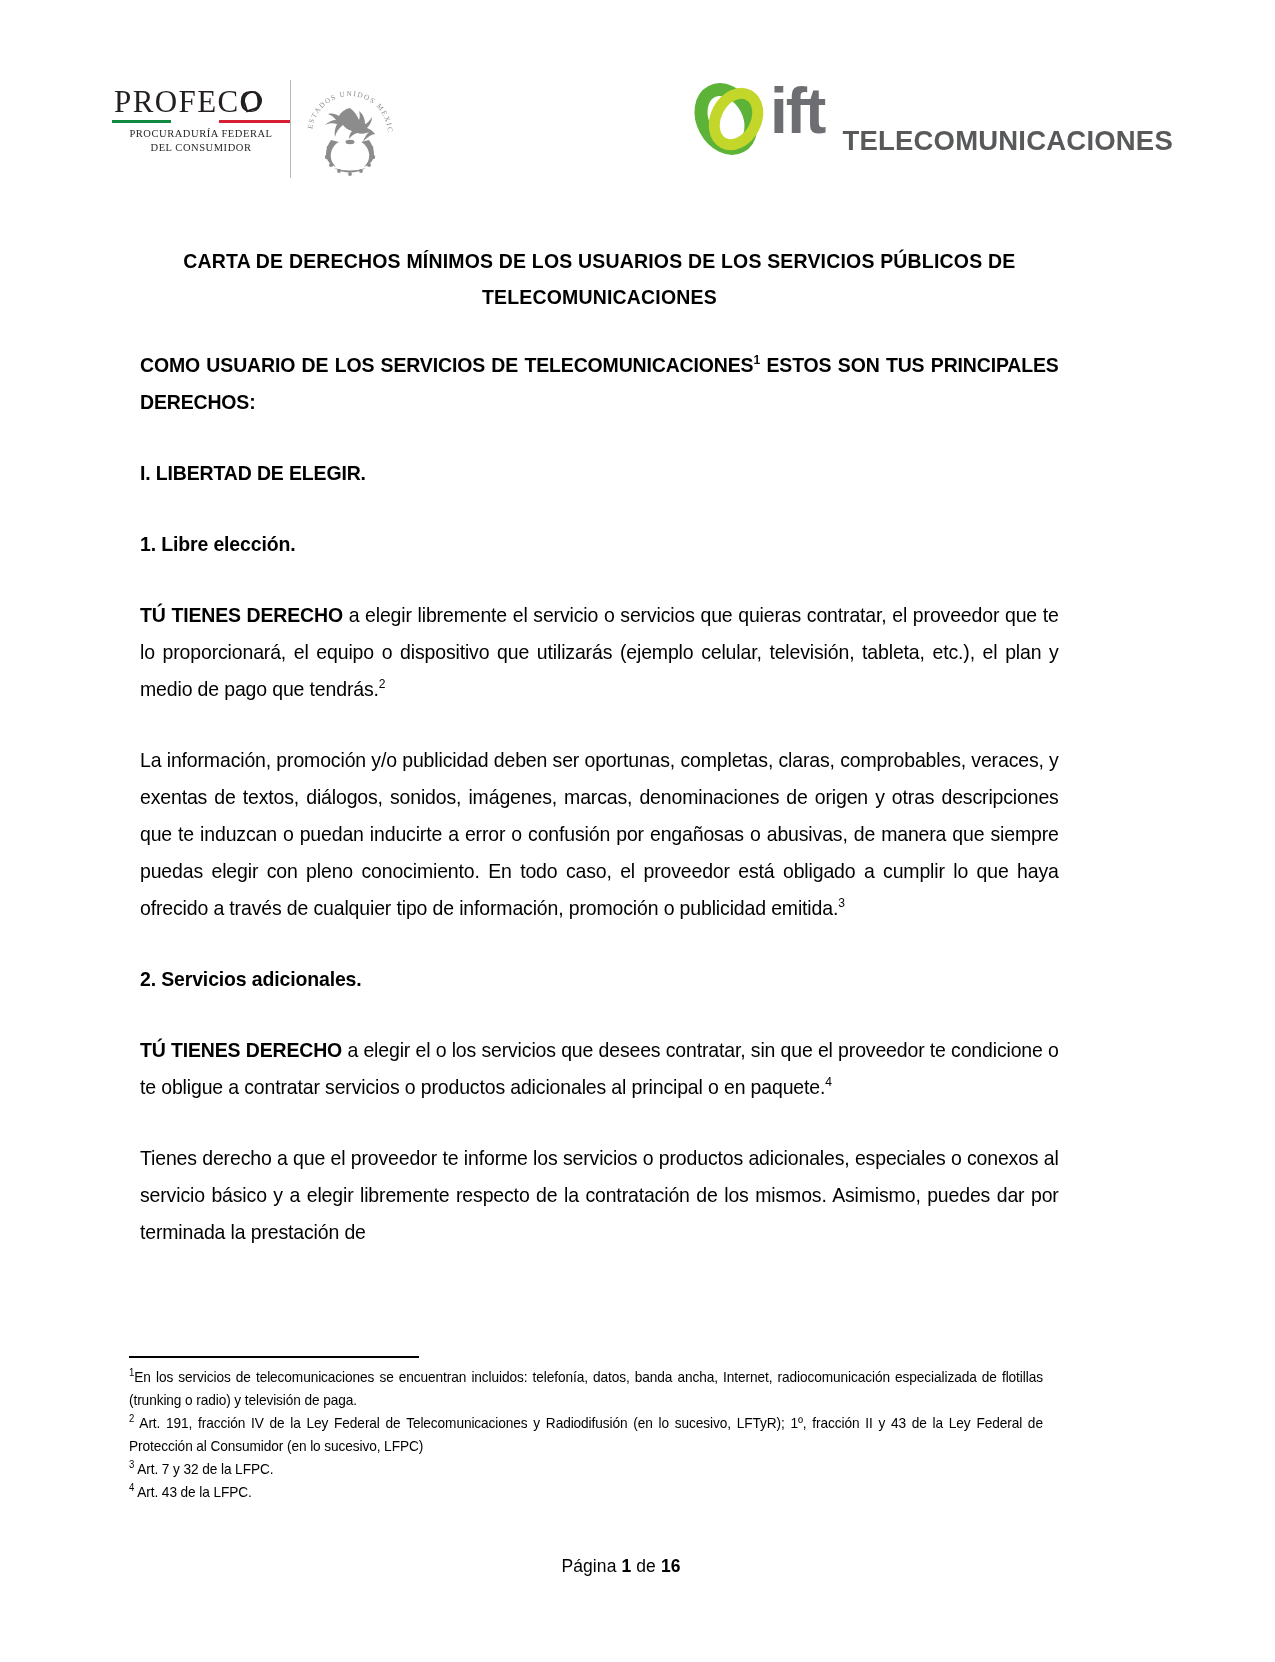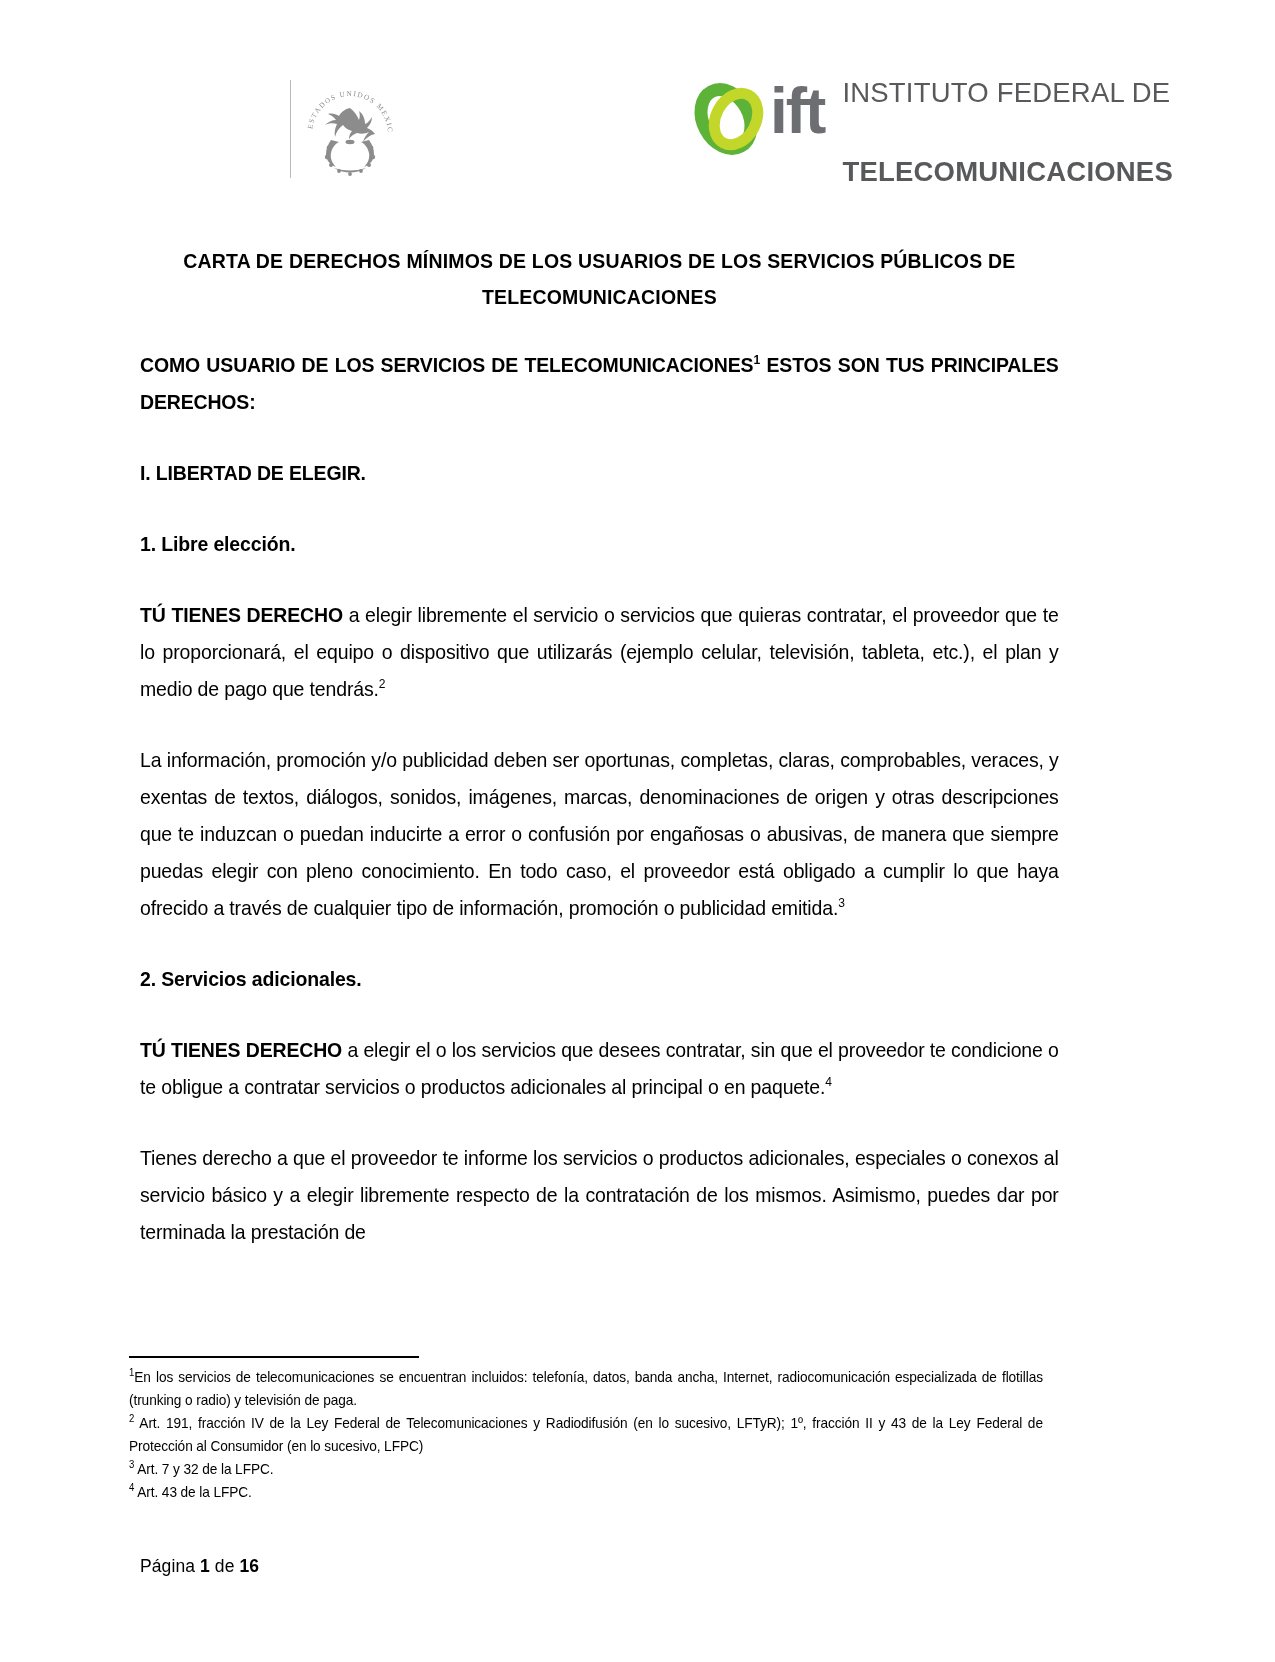--- a/index.html
+++ b/index.html
@@ -169,35 +169,43 @@
     margin:0;
     color:#000;
   }
   .fn.nj{text-align:left;}
   .fn sup{font-size:0.7em;}
 
   
   .footer{
     position:absolute;
     left:140px;top:1556px;width:962px;
-    text-align:left;
+    text-align:center;
     font-family:"Liberation Sans", sans-serif;
     font-size:17.5px;
     color:#000;
     letter-spacing:0.1px;
   }
   .footer b{font-weight:bold;}
 </style>
 </head>
 <body>
 
 <div class="page">
 
   <div class="header">
 
+    <div class="profeco-block">
+      <div class="profeco-word"><span>PROFEC</span><span class="o-mark">O</span></div>
+      <div class="profeco-rule"></div>
+      <div class="profeco-sub">
+        <div>PROCURADURÍA FEDERAL</div>
+        <div>DEL CONSUMIDOR</div>
+      </div>
+    </div>
 
     <div class="hdr-divider"></div>
 
     <div class="coat">
       <svg width="100" height="104" viewBox="0 0 100 104" aria-hidden="true">
         <defs>
           <path id="arcpath" d="M 12,56 A 38,38 0 0 1 88,56"></path>
         </defs>
         <text font-family="Liberation Serif, serif" font-size="7.2" fill="#8c8c8c" letter-spacing="1.4">
           <textPath href="#arcpath" startOffset="4%">ESTADOS UNIDOS MEXICANOS</textPath>
@@ -224,21 +232,20 @@
 
     <div class="ift-block">
       <div class="ift-mark">
         <svg width="82" height="82" viewBox="0 0 82 82" aria-hidden="true">
           <ellipse cx="36" cy="41" rx="23" ry="31" fill="none" stroke="#5cb338" stroke-width="13" transform="rotate(-28 36 41)"></ellipse>
           <ellipse cx="46" cy="41" rx="20" ry="27" fill="none" stroke="#c3d62a" stroke-width="11" transform="rotate(28 46 41)"></ellipse>
         </svg>
       </div>
       <div class="ift-word">ift</div>
       <div class="ift-name">
-        <div>INSTITUTO FEDERAL DE</div>
         <div class="l2">TELECOMUNICACIONES</div>
       </div>
     </div>
   </div>
 
   <div class="content doc-text">
 
     <div class="title">CARTA DE DERECHOS MÍNIMOS DE LOS USUARIOS DE LOS SERVICIOS PÚBLICOS DE TELECOMUNICACIONES</div>
 
     <div class="spacer-lg"></div>

